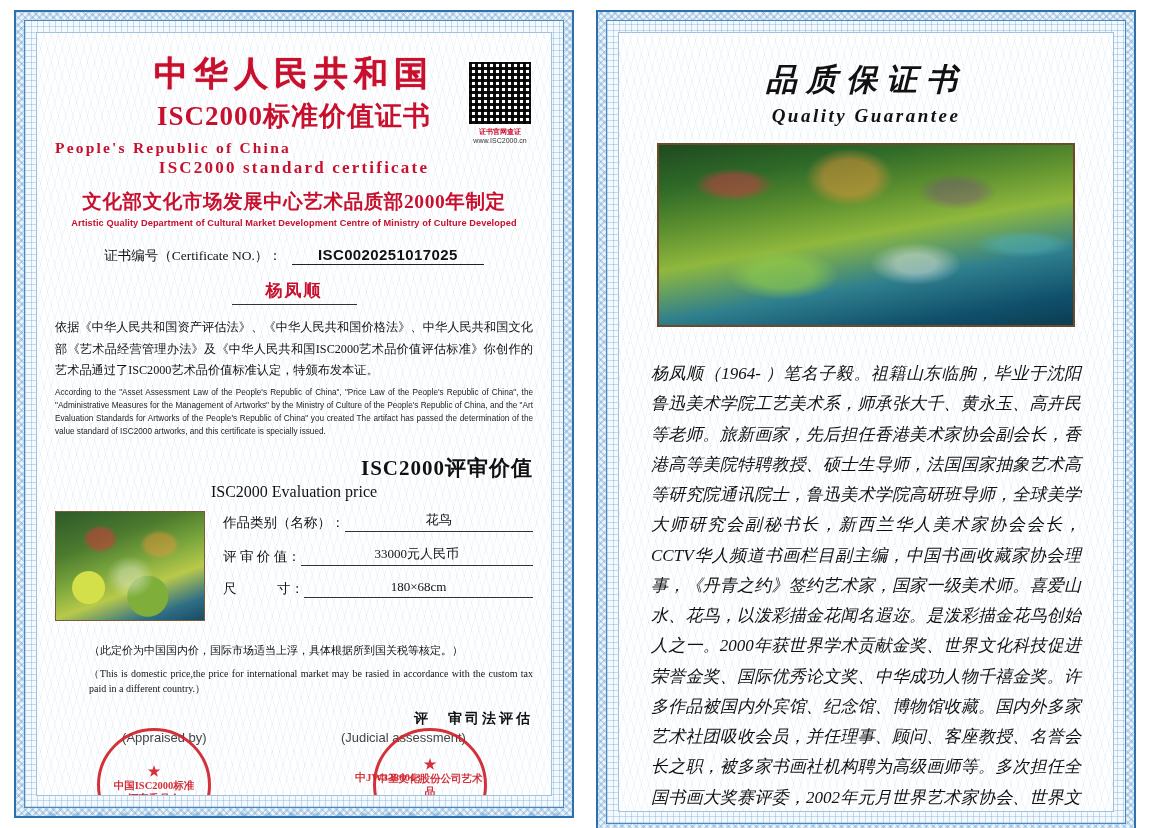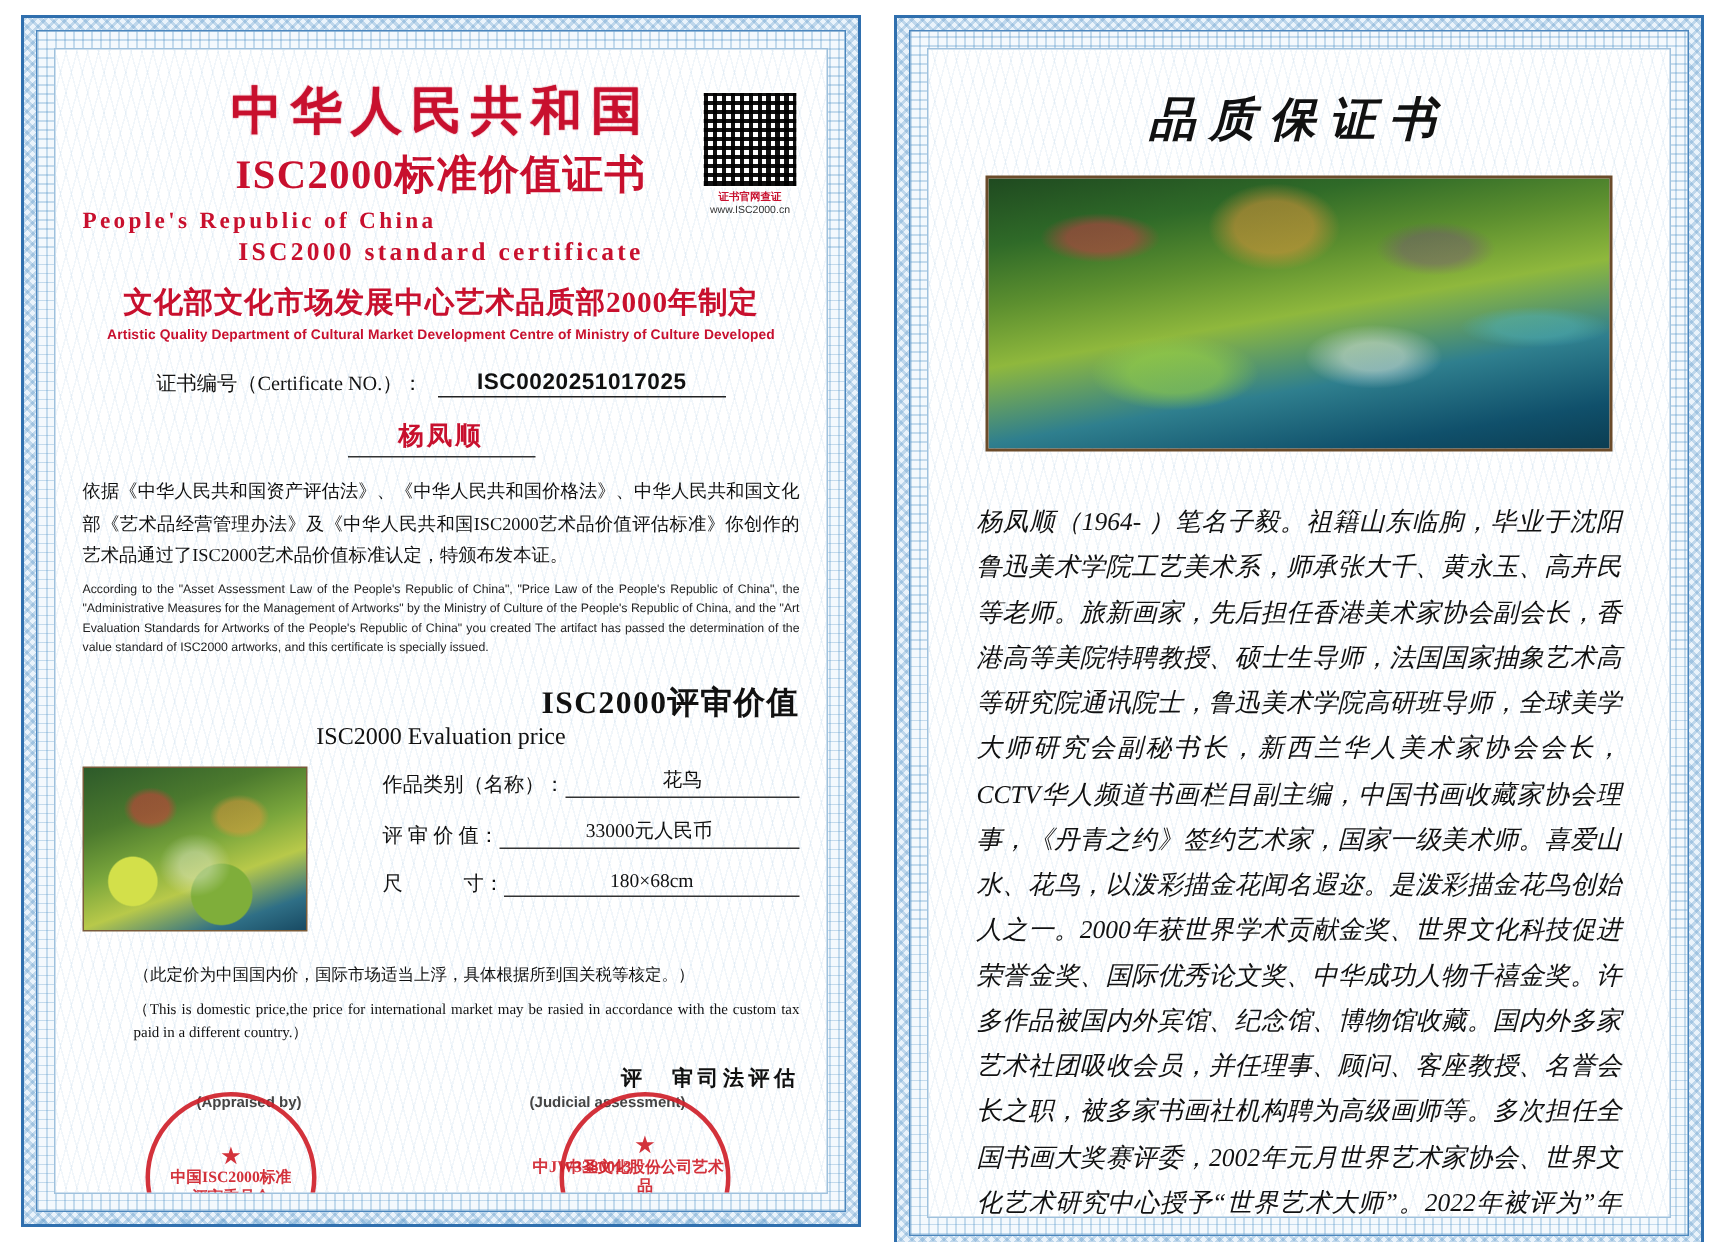--- a/index.html
+++ b/index.html
@@ -160,21 +160,21 @@
   .eval-title{
     text-align:right; margin-top:16px;
     font-weight:bold; font-size:21px; color:#111; letter-spacing:1px;
     font-family:"Liberation Serif", serif;
   }
   .eval-title-en{
     text-align:center; font-size:16px; color:#111; margin-top:1px;
     font-family:"Liberation Serif", serif;
   }
 
-  .eval-area{ position:relative; margin-top:10px; min-height:120px;padding-left:32px; }
+  .eval-area{ position:relative; margin-top:10px; min-height:120px; }
   .painting-mini{
     position:absolute; left:0; top:0;
     width:148px;height:108px;
     border:1px solid #7a5c3a;
     background:
       radial-gradient(circle at 22% 70%, #d3e04a 0 16px, rgba(0,0,0,0) 17px),
       radial-gradient(circle at 62% 78%, #7fae3a 0 20px, rgba(0,0,0,0) 21px),
       linear-gradient(160deg,#2d5a2a 0%, #4c7a2e 28%, #7aa63c 48%, #b8c94a 66%, #2f6f86 86%, #184a63 100%);
   }
   .painting-mini:after{
@@ -203,21 +203,21 @@
     margin-top:6px; font-size:10px; line-height:1.5; color:#111; text-align:justify;
     padding-left:34px; font-family:"Liberation Serif", serif;
   }
 
   .seal-area{ position:relative; margin-top:14px; height:150px; }
   .seal-head{
     display:flex; justify-content:flex-end; font-size:14px; font-weight:bold;
     letter-spacing:3px; color:#111; font-family:"Liberation Serif", serif;
   }
   .seal-sub{
-    display:flex; justify-content:space-around; font-size:10px; color:#444; margin-top:2px;font-weight:bold;
+    display:flex; justify-content:space-around; font-size:13px; color:#444; margin-top:2px;
   }
   .stamp{
     position:absolute; width:108px;height:108px;border-radius:50%;
     border:3px solid #d0212b; color:#d0212b;
     display:flex;flex-direction:column;align-items:center;justify-content:center;
     text-align:center; font-weight:bold; font-family:"Liberation Serif", serif;
     opacity:.92;
   }
   .stamp .star{ font-size:14px; line-height:1; }
   .stamp .l1{ font-size:10.5px; line-height:1.25;}
@@ -370,20 +370,21 @@
   </div>
 
   <div class="cert cert-right">
     <div class="guilloche"></div>
     <div class="guilloche2"></div>
     <div class="inner">
       <div class="inner-guard"></div>
       <div class="content">
 
         <div class="r-title-cn">品质保证书</div>
+        <div class="r-title-en">Quality  Guarantee</div>
 
         <div class="painting-big"></div>
 
         <div class="bio">杨凤顺（1964-  ）笔名子毅。祖籍山东临朐，毕业于沈阳鲁迅美术学院工艺美术系，师承张大千、黄永玉、高卉民等老师。旅新画家，先后担任香港美术家协会副会长，香港高等美院特聘教授、硕士生导师，法国国家抽象艺术高等研究院通讯院士，鲁迅美术学院高研班导师，全球美学大师研究会副秘书长，新西兰华人美术家协会会长，CCTV华人频道书画栏目副主编，中国书画收藏家协会理事，《丹青之约》签约艺术家，国家一级美术师。喜爱山水、花鸟，以泼彩描金花闻名遐迩。是泼彩描金花鸟创始人之一。2000年获世界学术贡献金奖、世界文化科技促进荣誉金奖、国际优秀论文奖、中华成功人物千禧金奖。许多作品被国内外宾馆、纪念馆、博物馆收藏。国内外多家艺术社团吸收会员，并任理事、顾问、客座教授、名誉会长之职，被多家书画社机构聘为高级画师等。多次担任全国书画大奖赛评委，2002年元月世界艺术家协会、世界文化艺术研究中心授予“世界艺术大师”。2022年被评为”年度中国美术大家“，收入《中国书画大家作品集》。</div>
 
         <div class="r-div"></div>
 
         <div class="declare">本人证明以上作品为本人创作真迹，作品右下角及相连空白处为本人防伪指印。</div>
 
         <div class="sign-row">作者签名：</div>

